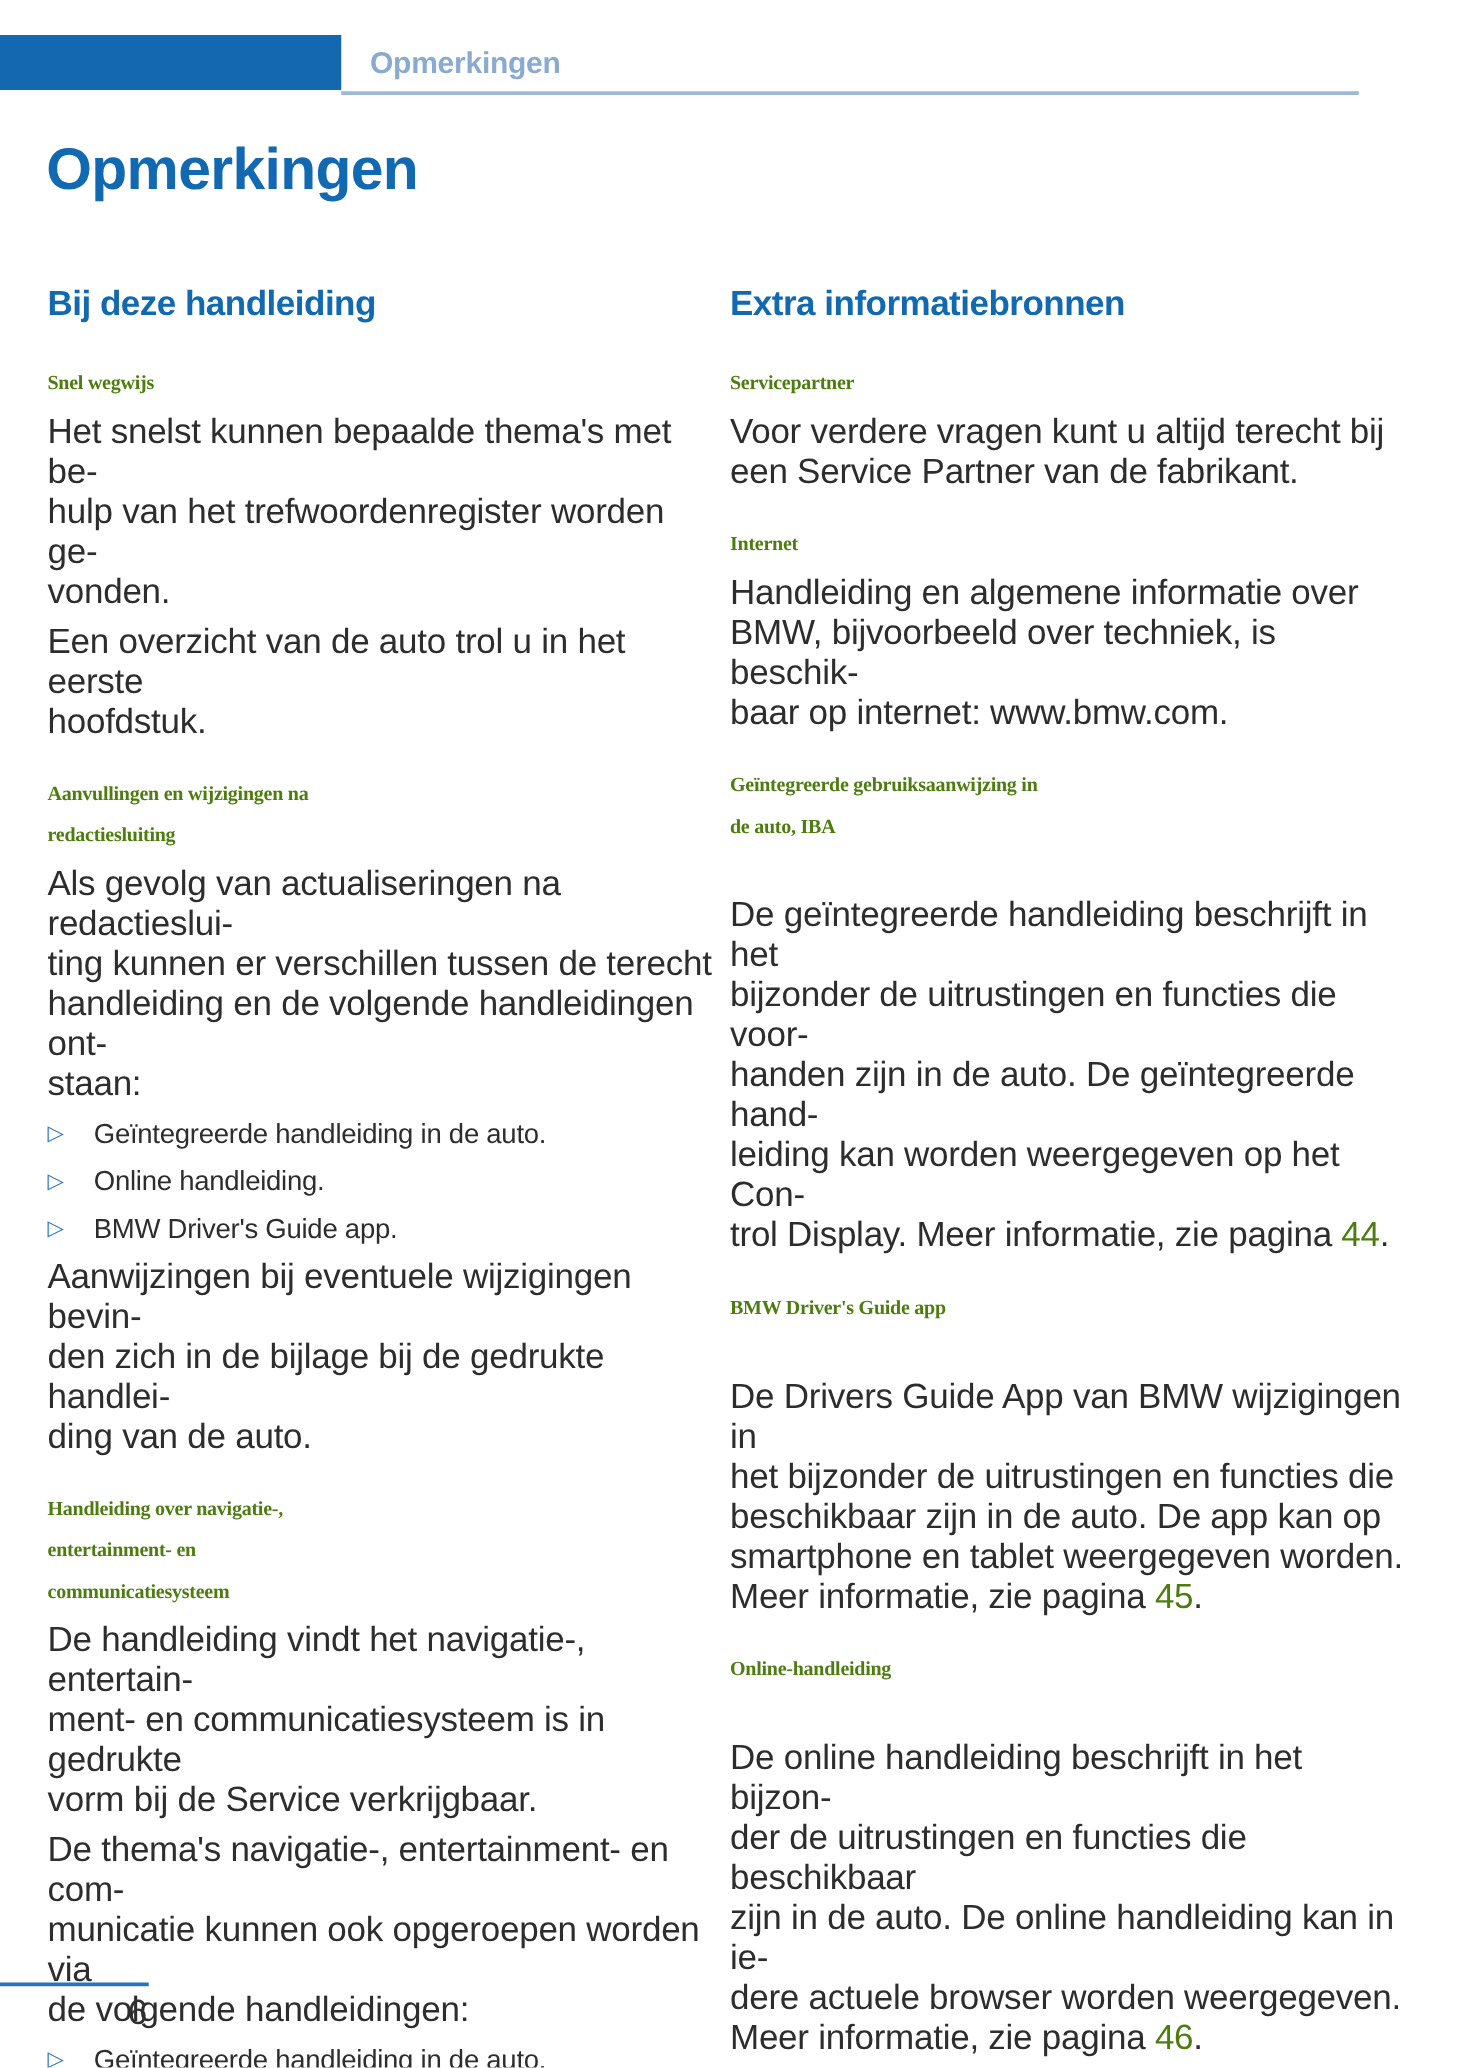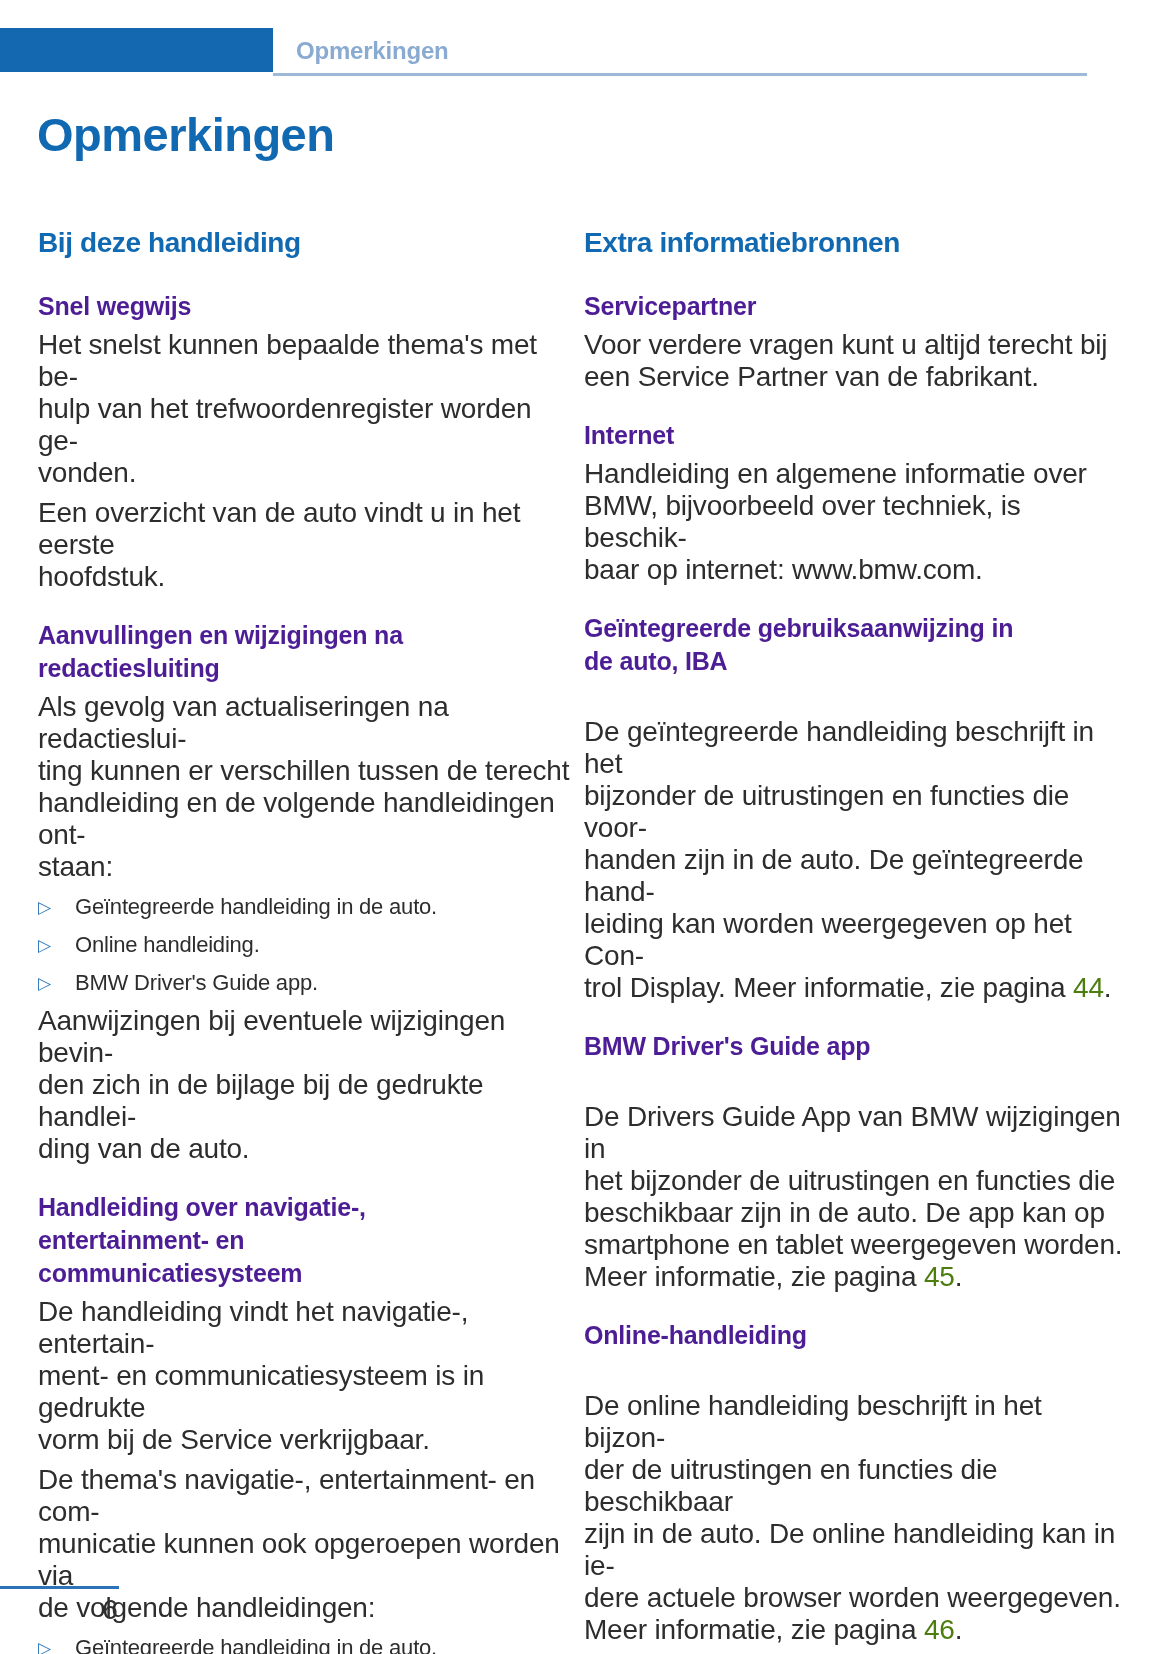--- a/index.html
+++ b/index.html
@@ -70,26 +70,27 @@
     margin: 0;
     font-size: 28px;
     line-height: 42px;
     font-weight: bold;
     color: #1169b1;
     letter-spacing: -0.4px;
     white-space: pre-line;
   }
   .col h3 {
     margin: 26px 0 0 0;
-    font-size: 25px;
+    font-size: 16px;
     line-height: 33px;
     font-weight: bold;
-    color: #4c1d95;
+    color: #4d7c0f;
     letter-spacing: -0.2px;
     white-space: pre-line;
+    font-family: Liberation Serif, serif;
   }
   .col p {
     margin: 6px 0 8px 0;
     font-size: 28px;
     line-height: 32px;
     letter-spacing: -0.2px;
     color: #2d2d2d;
     white-space: pre-line;
   }
 
@@ -150,21 +151,21 @@
   <div class="page-title">Opmerkingen</div>
 
   <div class="col col-left">
 
     <h2>Bij deze handleiding</h2>
 
     <h3>Snel wegwijs</h3>
     <p>Het snelst kunnen bepaalde thema's met be-
 hulp van het trefwoordenregister worden ge-
 vonden.</p>
-    <p>Een overzicht van de auto vindt u in het eerste
+    <p>Een overzicht van de auto trol u in het eerste
 hoofdstuk.</p>
 
     <h3>Aanvullingen en wijzigingen na
 redactiesluiting</h3>
     <p>Als gevolg van actualiseringen na redactieslui-
 ting kunnen er verschillen tussen de terecht
 handleiding en de volgende handleidingen ont-
 staan:</p>
     <ul class="bullets">
       <li>

